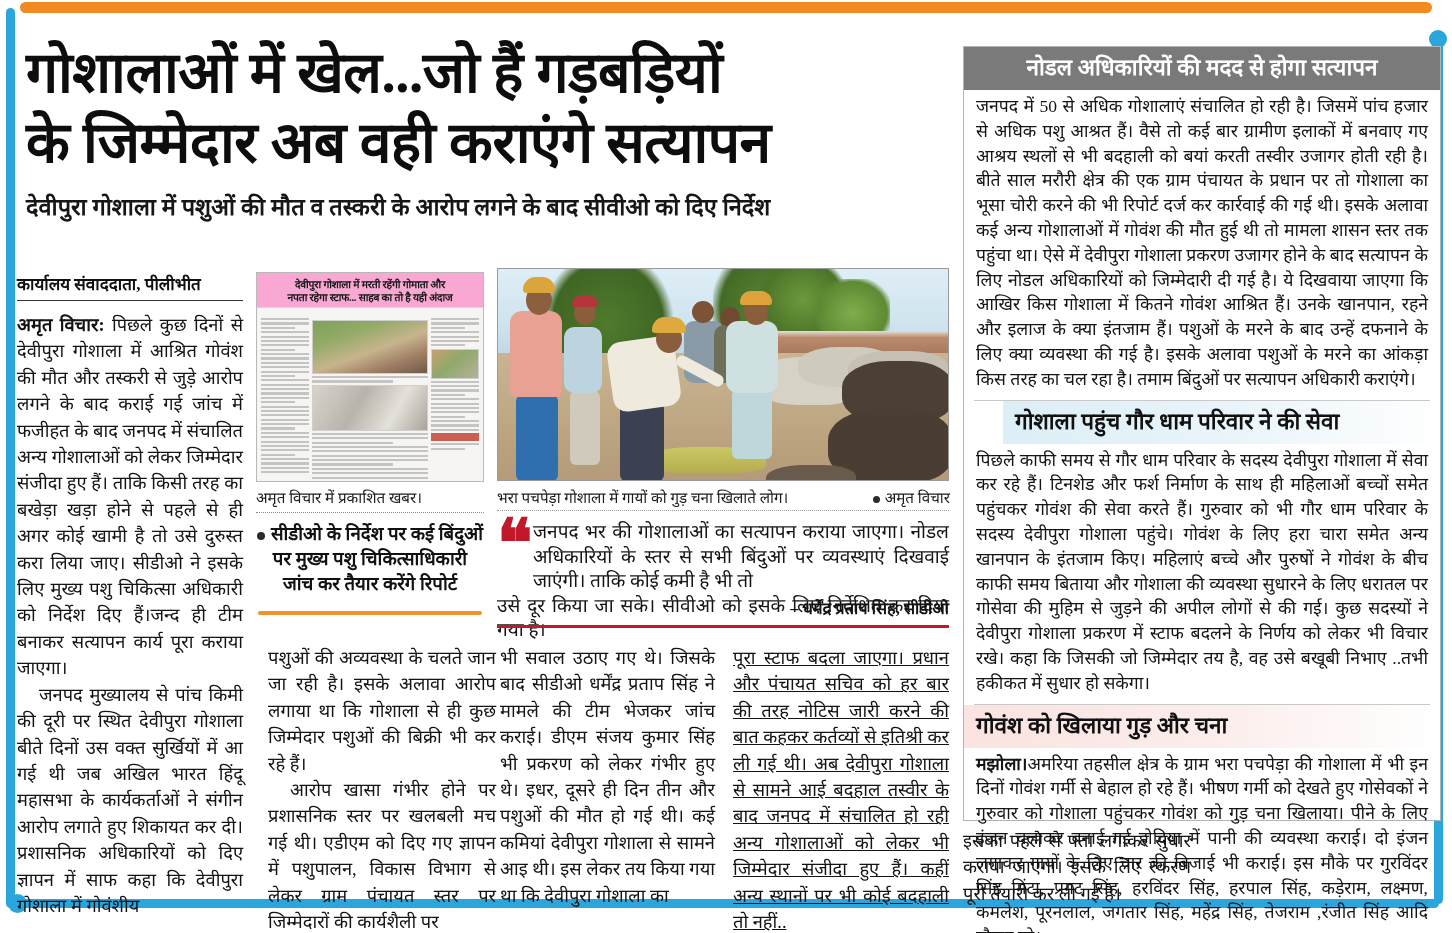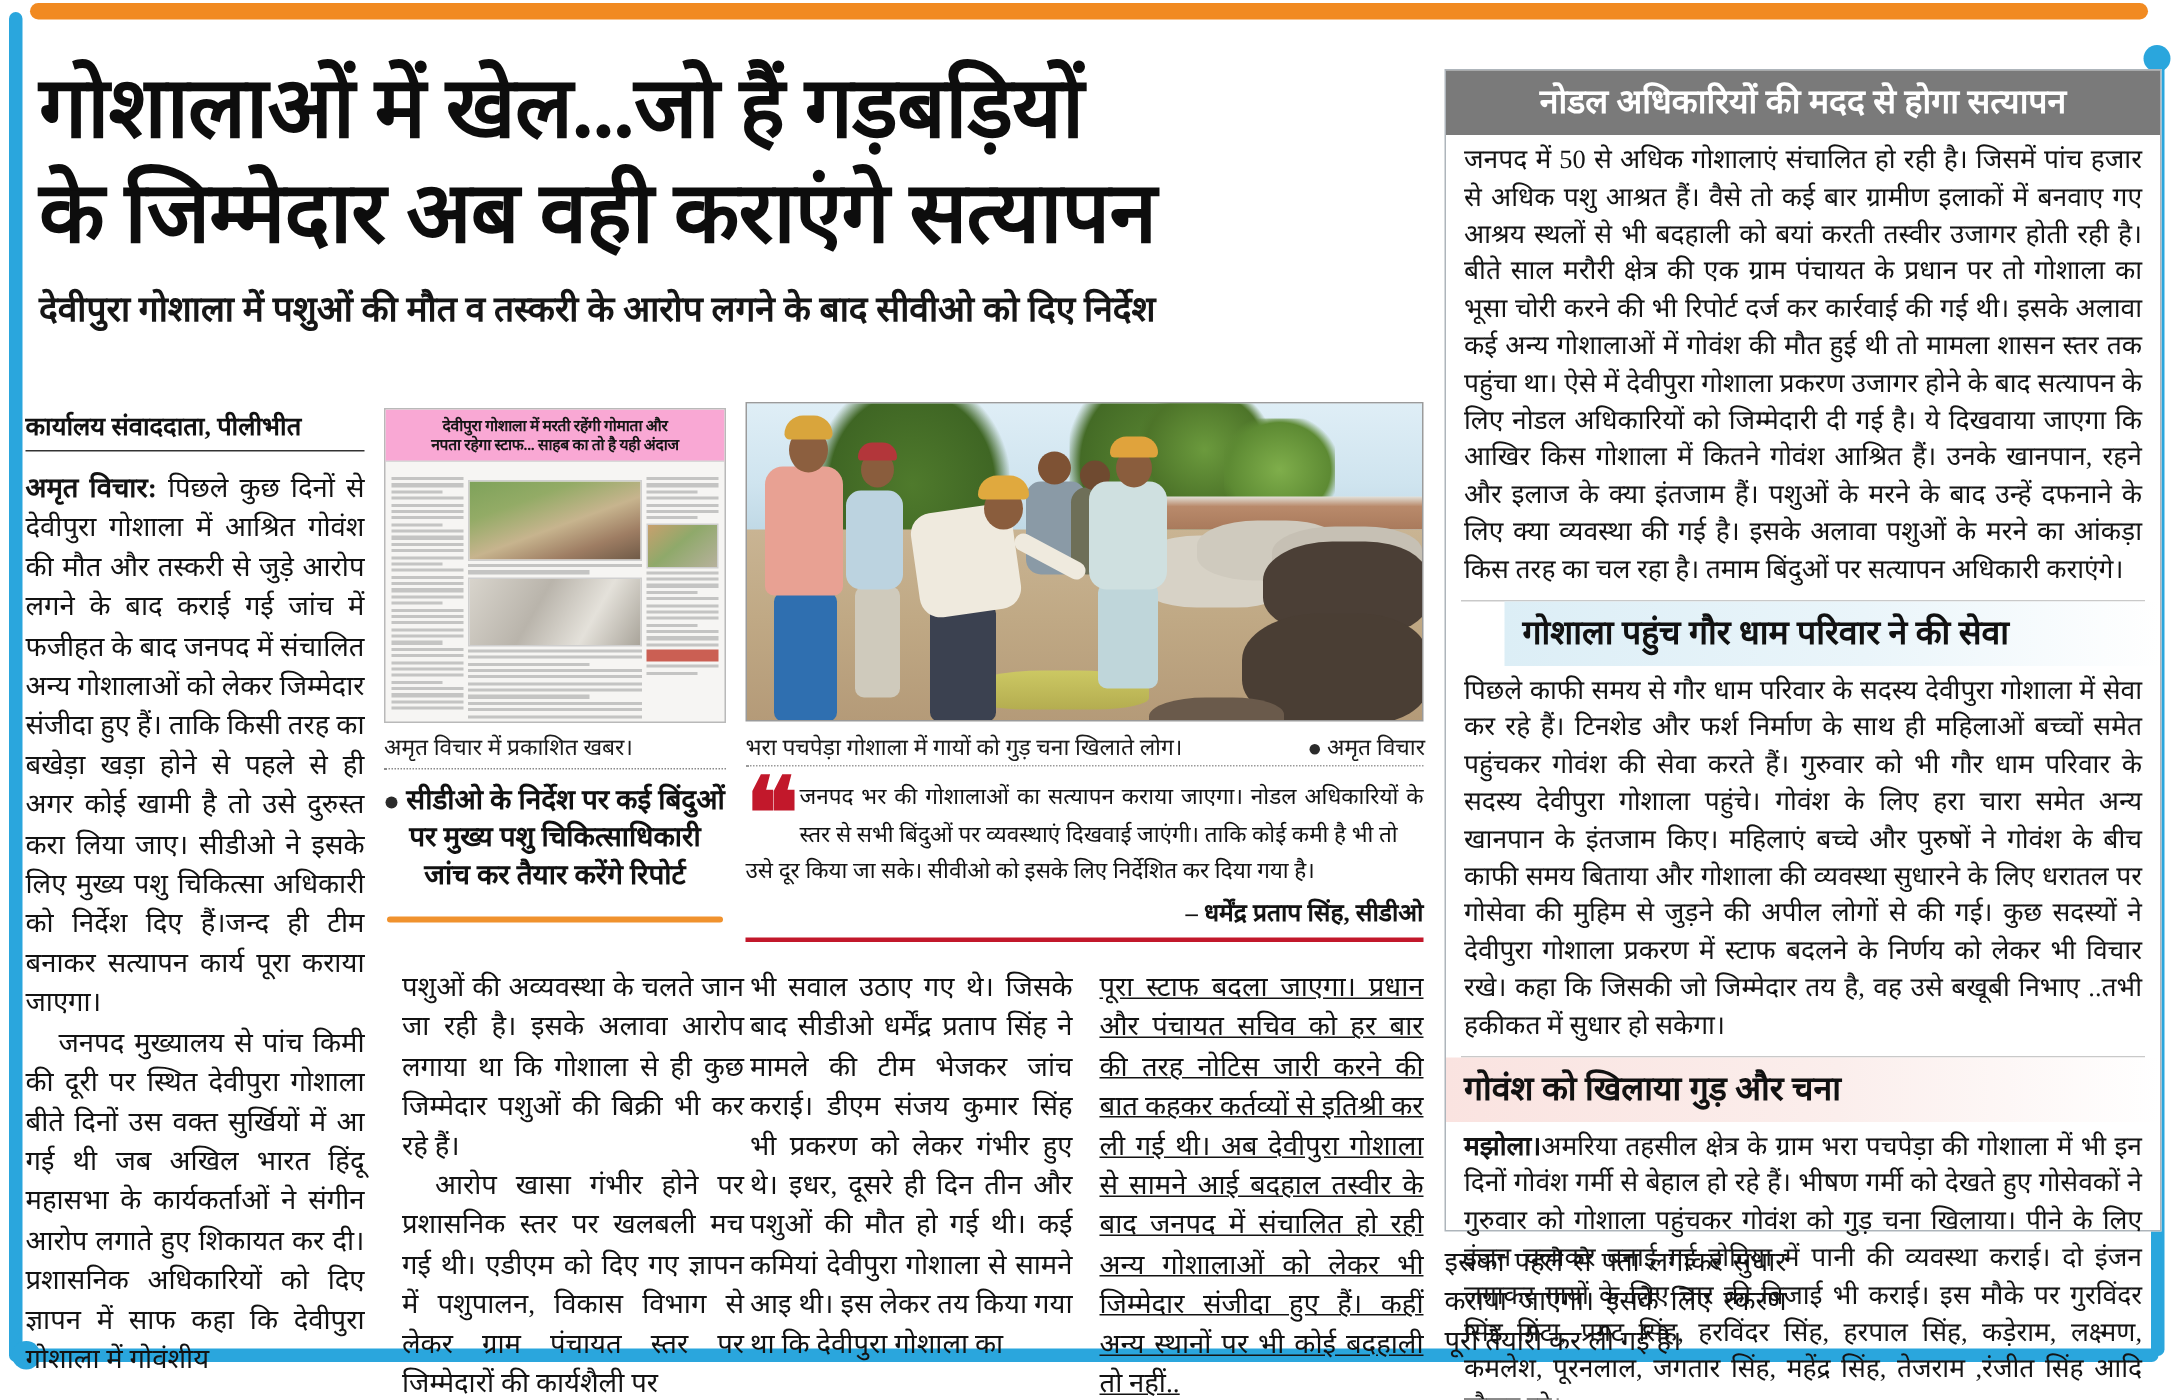--- a/index.html
+++ b/index.html
@@ -223,21 +223,21 @@
   .quote-wrap {
     position: absolute; left: 497px; top: 520px; width: 452px; height: 100px;
   }
   .quote-mark {
     position: absolute; left: 0; top: 4px;
     font-family: "Liberation Serif", serif;
     font-size: 66px; line-height: 40px; color: #c2182b; font-weight: bold;
   }
   .quote-text {
     position: absolute; left: 36px; top: 0; width: 416px;
-    font-size: 15px; line-height: 24.5px; color: #131313; text-align: justify;
+    font-size: 19px; line-height: 24.5px; color: #131313; text-align: justify;
   }
   .quote-text .l3 { margin-left: -36px; width: 452px; display:block; }
   .quote-attr {
     position: absolute; left: 0; top: 76px; width: 452px;
     text-align: right; font-weight: bold; font-size: 16.4px; color: #131313;
   }
   .quote-rule-bottom {
     position: absolute; left: 497px; top: 625px; width: 452px;
     border-bottom: 3px solid #c2182b;
   }

